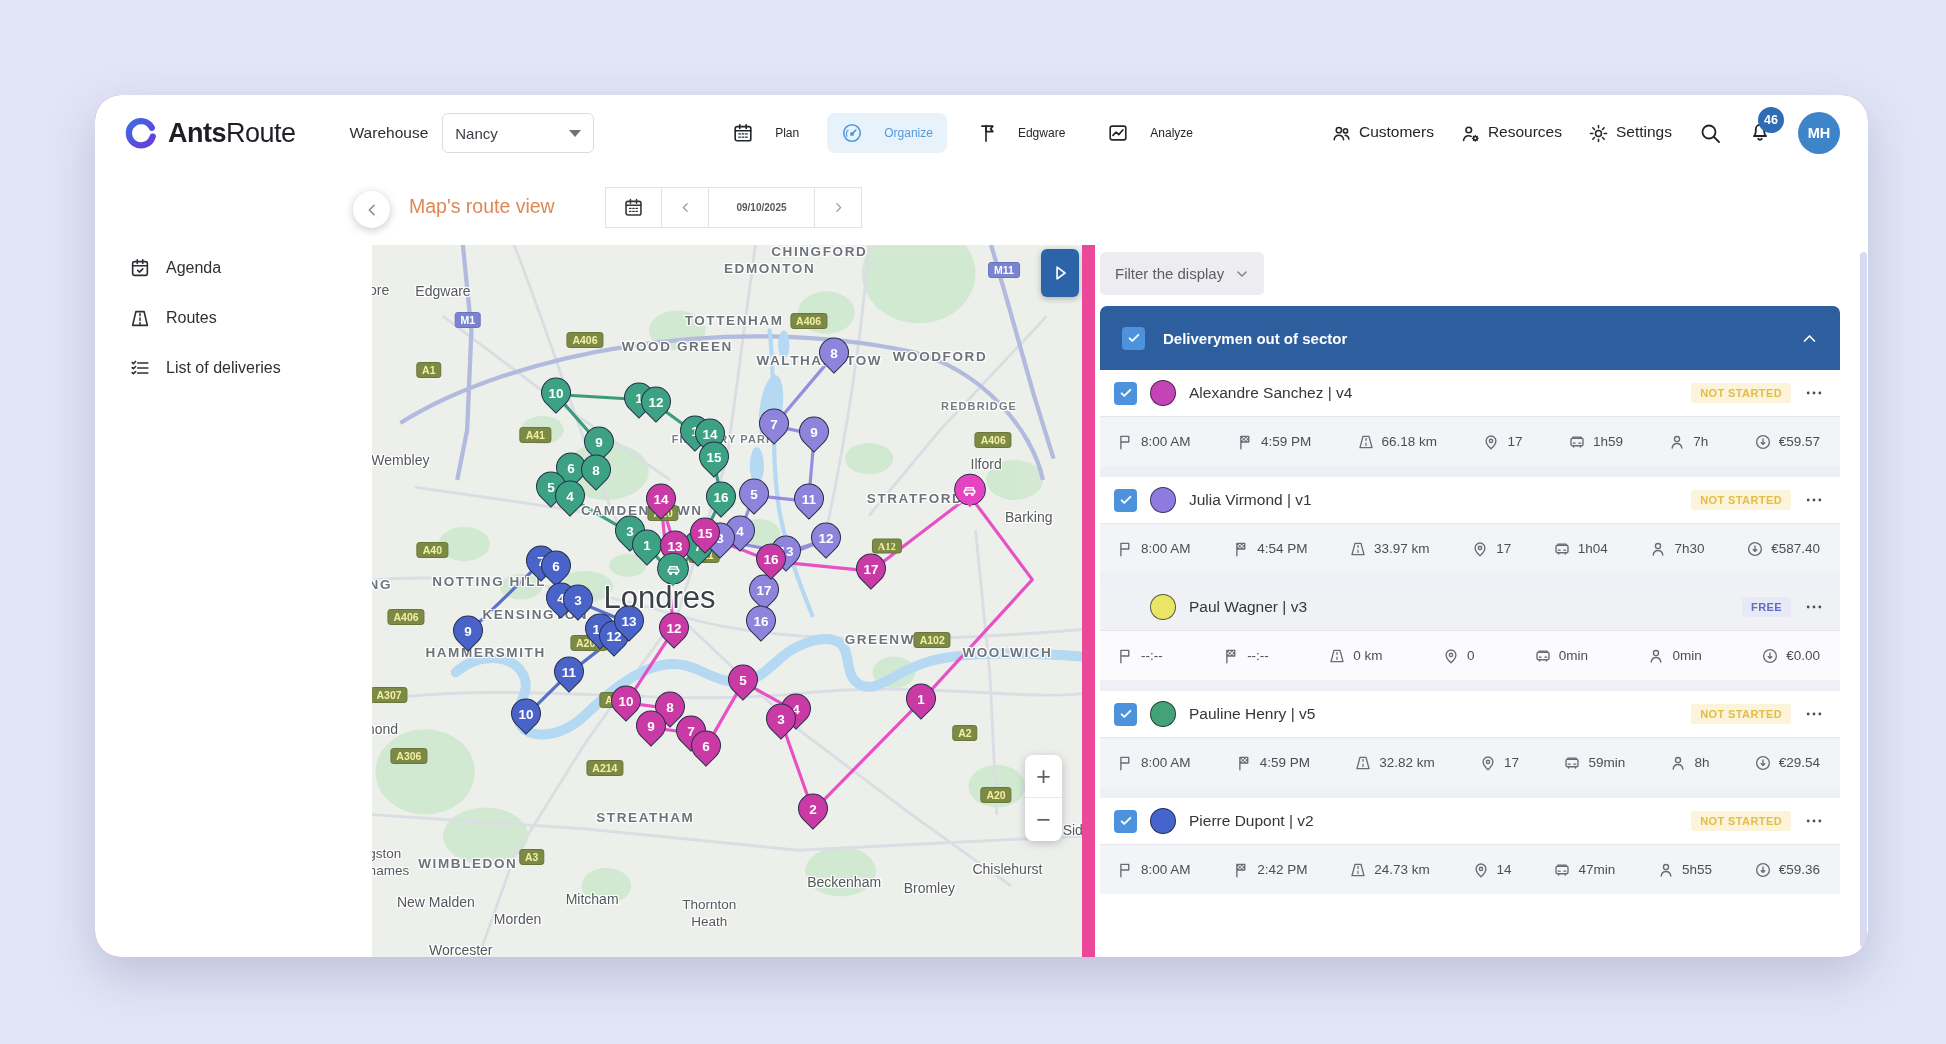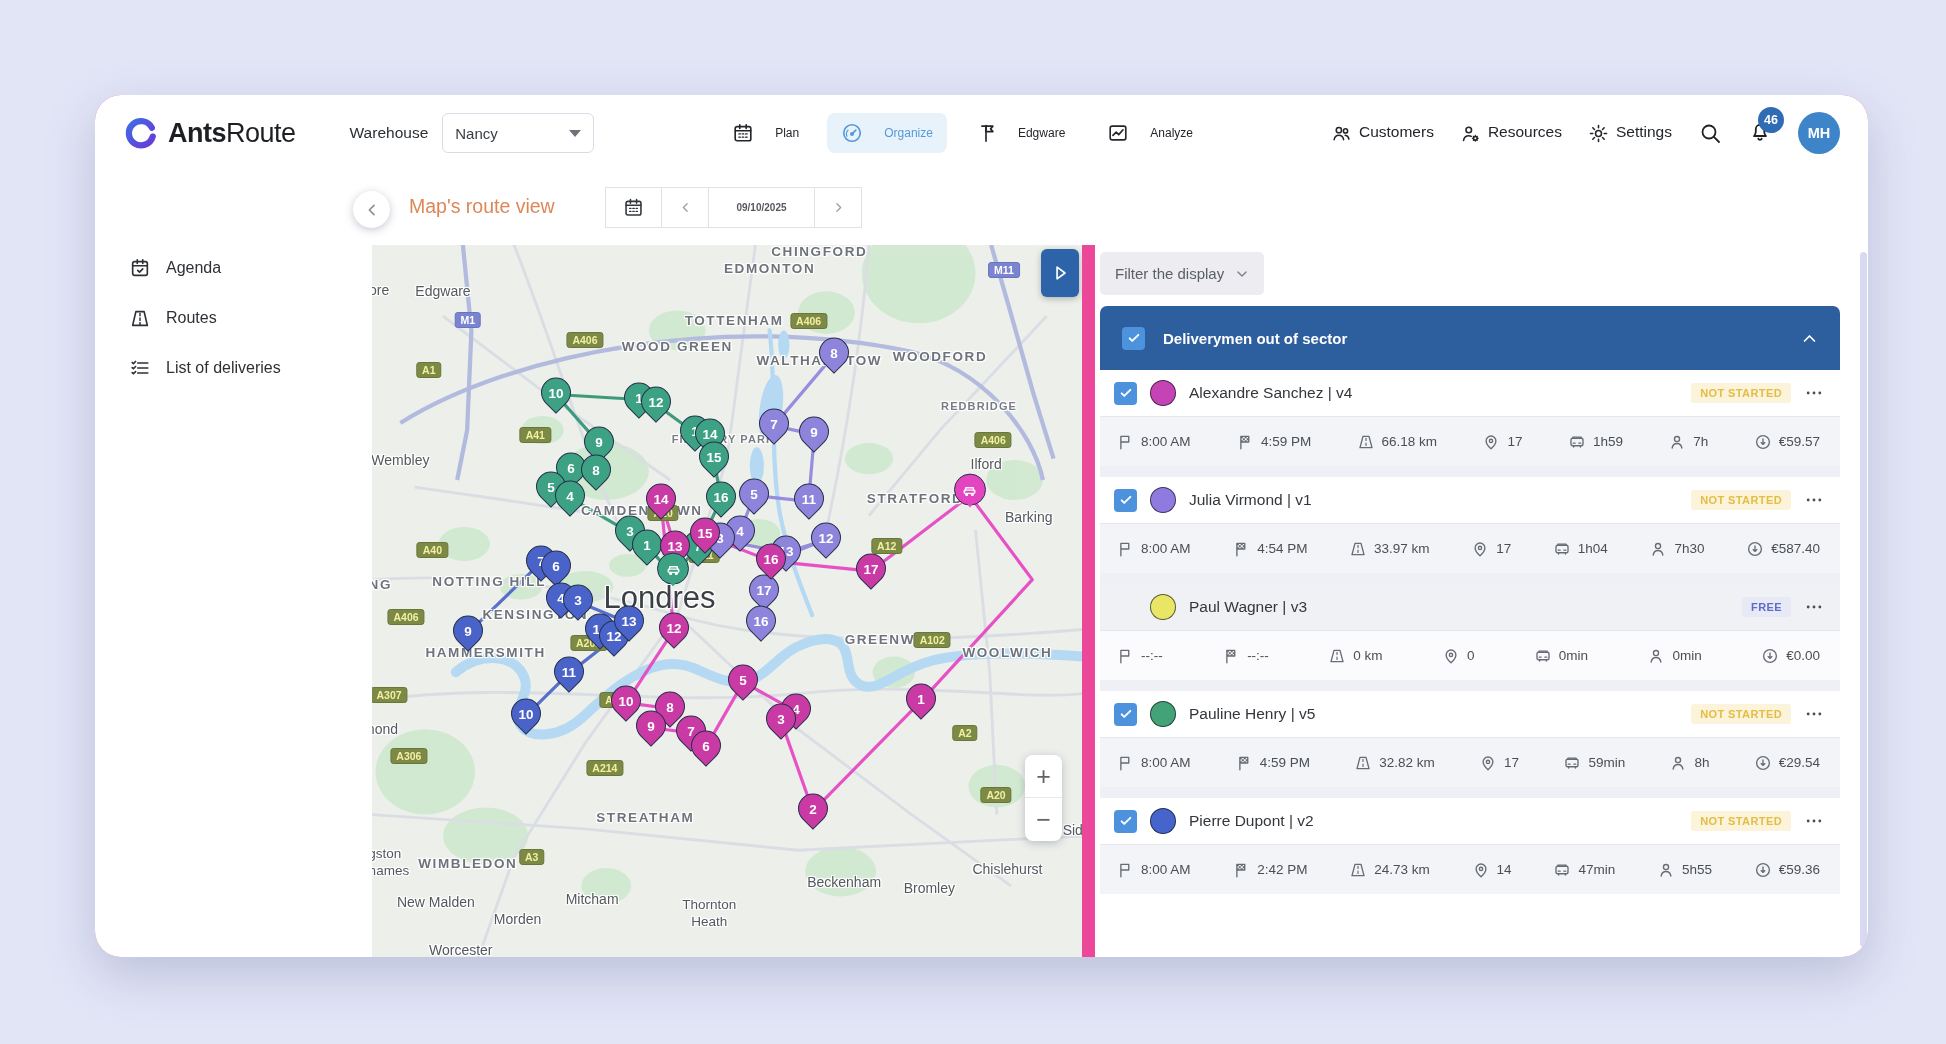--- a/index.html
+++ b/index.html
@@ -460,21 +460,21 @@
           <span class="mb mot" style="left: 13.5%; top: 10.6%;">M1</span>
           <span class="mb mot" style="left: 89%; top: 3.5%;">M11</span>
           <span class="mb" style="left: 30%; top: 13.3%;">A406</span>
           <span class="mb" style="left: 61.5%; top: 10.7%;">A406</span>
           <span class="mb" style="left: 87.5%; top: 27.4%;">A406</span>
           <span class="mb" style="left: 4.8%; top: 52.3%;">A406</span>
           <span class="mb" style="left: 8%; top: 17.6%;">A1</span>
           <span class="mb" style="left: 23%; top: 26.7%;">A41</span>
           <span class="mb" style="left: 41%; top: 37.7%;">A10</span>
           <span class="mb" style="left: 46.8%; top: 43.6%;">A11</span>
-          <span class="mb" style="left: 72.5%; top: 42.3%;">A12</span>
+          <span class="mb" style="left: 72.5%; top: 42.3%; font-family: Liberation Serif, serif;">A12</span>
           <span class="mb" style="left: 8.5%; top: 42.9%;">A40</span>
           <span class="mb" style="left: 30.5%; top: 55.9%;">A205</span>
           <span class="mb" style="left: 2.4%; top: 63.2%; text-align: right;">A307</span>
           <span class="mb" style="left: 5.2%; top: 71.7%;">A306</span>
           <span class="mb" style="left: 34.2%; top: 63.9%;">A23</span>
           <span class="mb" style="left: 32.8%; top: 73.4%;">A214</span>
           <span class="mb" style="left: 22.5%; top: 85.9%;">A3</span>
           <span class="mb" style="left: 78.9%; top: 55.5%;">A102</span>
           <span class="mb" style="left: 83.5%; top: 68.5%;">A2</span>
           <span class="mb" style="left: 87.9%; top: 77.2%;">A20</span>

